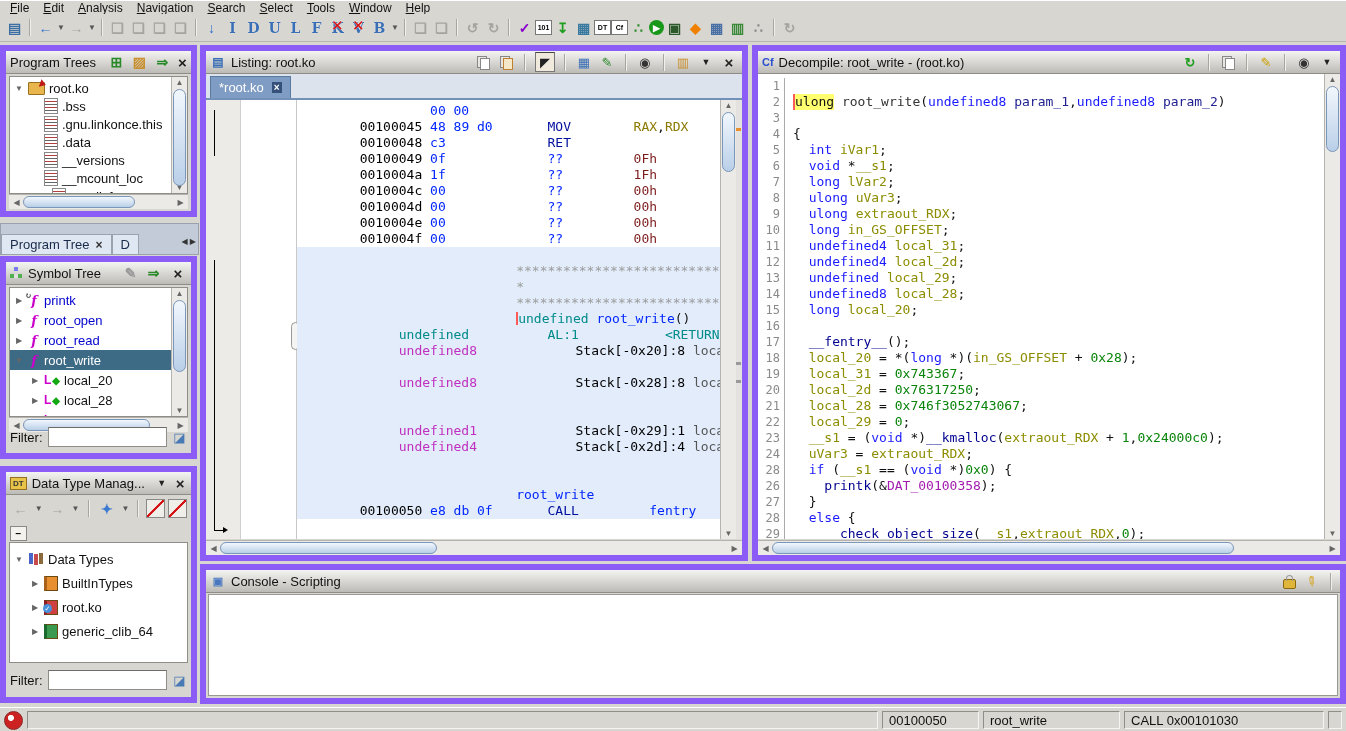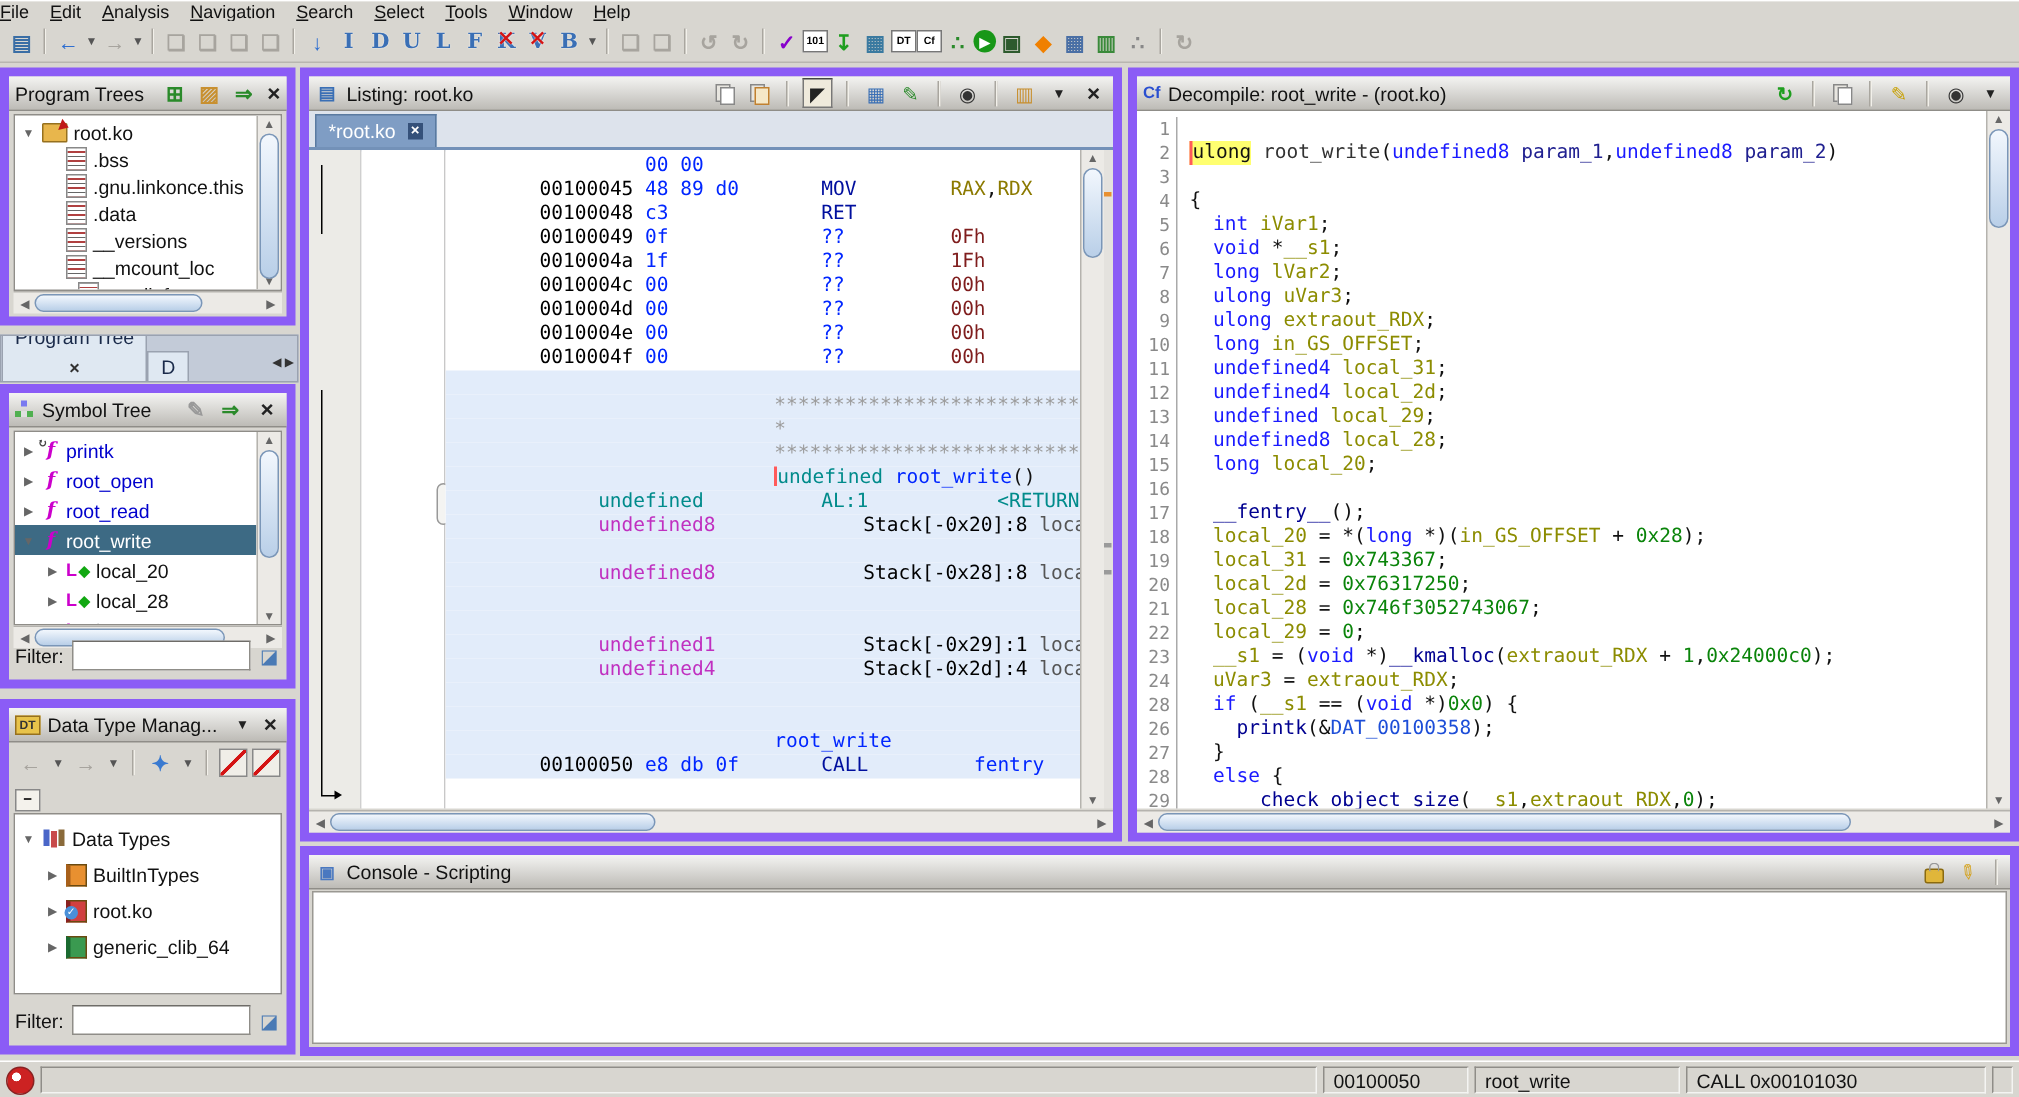--- a/index.html
+++ b/index.html
@@ -1,19 +1,19 @@
 <!DOCTYPE html>
 <html><head>
 <meta charset="utf-8">
 <style>
   html,body{margin:0;padding:0;}
   body{font-family:"Liberation Sans",sans-serif;background:#d8d6d0;}
   #app{position:relative;width:1346px;height:731px;background:#d8d6d0;overflow:hidden;border-top:1px solid #fff;}
   
-  #menubar{height:13px;overflow:hidden;padding-left:0;background:#d8d6d0;font-size:12px;color:#111;}
+  #menubar{height:13px;overflow:hidden;padding-left:10px;background:#d8d6d0;font-size:12px;color:#111;}
   .mitem{display:inline-block;margin-right:14px;line-height:15px;}
   .mitem::first-letter{text-decoration:underline;}
   #toolbar{height:27px;display:flex;align-items:center;padding-left:4px;background:#d8d6d0;border-bottom:1px solid #b8b6b0;}
   .tbi{width:21px;height:21px;display:inline-flex;align-items:center;justify-content:center;font-size:14px;font-weight:bold;position:relative;cursor:default;}
   .tbi.dis{color:#a7a49e !important;}
   .tbi.ltr{font-family:"DejaVu Serif",serif;color:#3a6fb5;text-shadow:0 0 1px #fff;}
   .tbi.boxed{font-size:7px;font-weight:bold;border:1px solid #777;background:#fff;width:15px;height:13px;}
   .tbi.circ{background:#189718;color:#fff;border-radius:50%;width:15px;height:15px;font-size:9px;}
   .tbi .cross{position:absolute;color:#d41414;font-size:15px;font-weight:bold;left:4px;top:-1px;}
   .tbi.dd{width:10px;font-size:8px;color:#555;}
@@ -56,37 +56,37 @@
   .vsb{position:absolute;top:0;right:0;width:15px;bottom:0;background:#eceae6;border-left:1px solid #b5b3ae;}
   .hsb{position:relative;height:14px;background:#eceae6;border-top:1px solid #b5b3ae;}
   .sbthumb{position:absolute;background:linear-gradient(#f2f7fd,#b9cfe8);border:1px solid #7a96b8;border-radius:7px;}
   .sbarrow{position:absolute;font-size:8px;color:#666;width:15px;text-align:center;}
   
   .filterrow{display:flex;align-items:center;gap:5px;padding:4px;font-size:13px;color:#111;}
   .finput{flex:1;height:18px;background:#fff;border:1px solid #8f8d88;border-top-color:#6e6c68;}
   .funnel{width:15px;height:15px;color:#4a7ab5;font-size:13px;line-height:15px;text-align:center;}
   
   .dockstrip{position:absolute;background:#c3cbd8;border:1px solid #9aa2b0;display:flex;align-items:flex-end;overflow:hidden;}
-  .dtab{background:#dfe8f2;border:1px solid #9aa2b0;border-bottom:none;padding:2px 8px;font-size:13px;color:#1a2a4a;display:flex;gap:6px;align-items:center;white-space:nowrap;flex-direction:column;}
+  .dtab{background:#dfe8f2;border:1px solid #9aa2b0;border-bottom:none;padding:2px 8px;font-size:13px;color:#1a2a4a;display:flex;gap:6px;align-items:center;white-space:nowrap;}
   .dtab .tx{color:#333;font-weight:bold;font-size:12px;}
   .stripnav{margin-left:auto;font-size:8px;color:#333;padding:0 2px 8px 0;}
   
   .codetabs{height:24px;background:#dde3ec;display:flex;align-items:flex-end;padding-left:4px;border-bottom:3px solid #7391b8;}
   .codetab{background:#7f9dc4;color:#fff;font-size:13px;padding:3px 8px;border:1px solid #5a7aa0;border-bottom:none;display:flex;gap:8px;align-items:center;}
   .codetab .tx{background:#35517a;color:#fff;font-size:10px;font-weight:bold;padding:0 2px;}
   .lrow{height:16px;line-height:16px;white-space:pre;font-family:"DejaVu Sans Mono",monospace;font-size:13px;}
   .lsel{background:#e2ecfa;}
   .s-p{color:#111;} .s-addr{color:#000;} .s-byt{color:#0026ff;} .s-mne{color:#000f9e;}
   .s-q{color:#0026ff;} .s-reg{color:#8c7a00;} .s-scl{color:#7f1d1d;} .s-com{color:#9c9c9c;}
   .s-tealy{color:#008b8b;} .s-lbl{color:#0026ff;} .s-typ{color:#c030c0;} .s-stk{color:#000000;margin-left:28px;} .s-nam{color:#555;}
   .s-cur{display:inline-block;width:2px;height:13px;background:#ff5a5a;vertical-align:-2px;}
   .dline{height:16px;line-height:16px;white-space:pre;display:flex;font-family:"DejaVu Sans Mono",monospace;font-size:13px;}
   .dn{width:22px;flex:none;text-align:right;color:#8a8a8a;border-right:1px solid #aaa;padding-right:4px;margin-right:8px;font-size:12px;}
   .d-p{color:#111;} .d-k{color:#1a1aff;} .d-v{color:#8c8c00;} .d-n{color:#0a840a;}
-  .d-f{color:#000090;} .d-g{color:#1d4ed8;} .d-fn{color:#333;} .d-prm{color:#202090;}
+  .d-f{color:#000090;} .d-g{color:#a21caf;} .d-fn{color:#333;} .d-prm{color:#202090;}
   .d-hl{background:#ffff70;color:#111;border-left:2px solid #ff5a5a;}
   
   #statusbar{position:absolute;left:0;right:0;bottom:0;height:25px;border-top:1px solid #fff;display:flex;align-items:center;gap:4px;padding:0 4px;box-sizing:border-box;}
   .scell{height:18px;border:1px solid #8f8d88;border-bottom-color:#f4f4f2;border-right-color:#f4f4f2;background:#d8d6d0;font-size:13px;color:#111;padding:0 6px;line-height:18px;box-sizing:border-box;white-space:nowrap;overflow:hidden;}
   .dragon{width:17px;height:17px;border-radius:50%;background:radial-gradient(circle at 35% 35%,#fff 0 18%,#cc2222 20% 100%);border:1px solid #882222;flex:none;}
   .dup{width:13px;height:13px;position:relative;}
   .dup::before,.dup::after{content:"";position:absolute;width:8px;height:10px;border:1px solid #888;background:#e8e6e0;}
   .dup::after{left:3px;top:2px;background:#fff;}
   .dup.orange::after{border-color:#c08030;background:#f5e8c8;}
   .lockicon{width:11px;height:8px;background:#e0b63a;border:1px solid #8a6a10;border-radius:2px;position:relative;margin-top:5px;}

